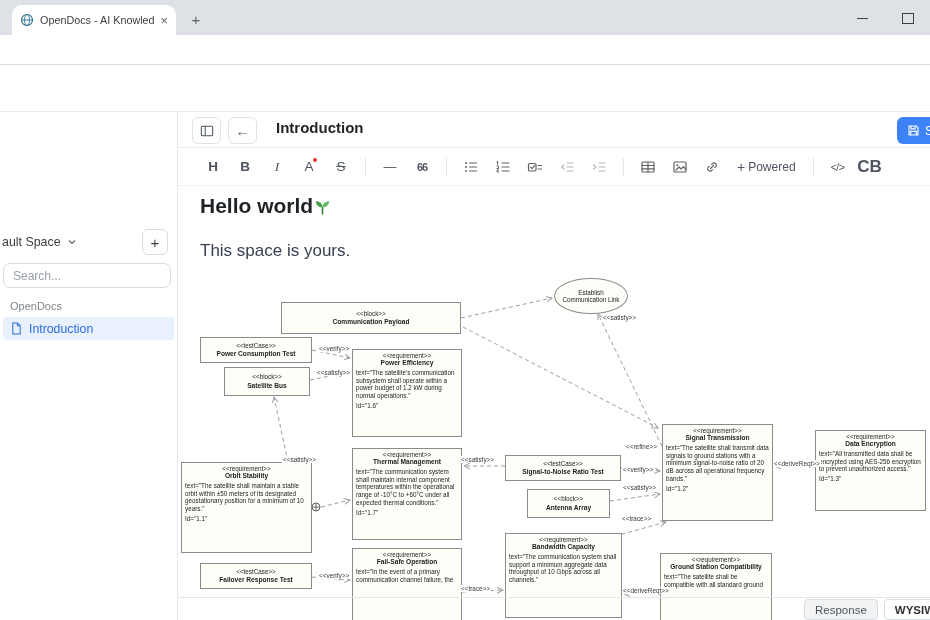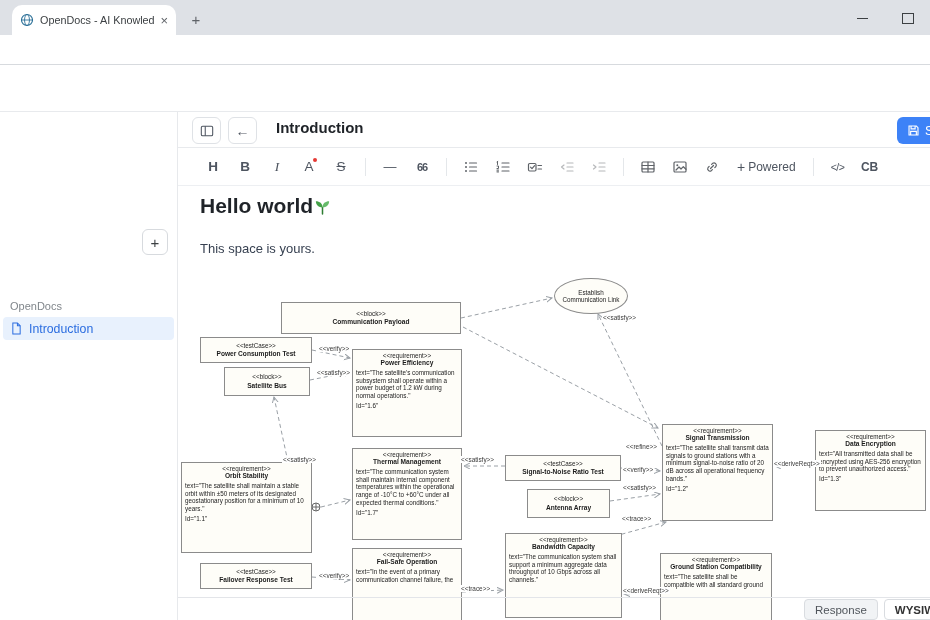--- a/index.html
+++ b/index.html
@@ -77,25 +77,25 @@
   .reddot{position:absolute;top:4px;right:5px;width:4px;height:4px;border-radius:50%;background:#e53935;}
   .g-heading{font-weight:bold;}
   .g-bold{font-weight:bold;}
   .g-italic{font-style:italic;font-family:"Liberation Serif",serif;}
   .g-strikethrough{text-decoration:line-through;}
   .g-blockquote{font-weight:bold;font-size:11px;letter-spacing:-1px;}
   .g-horizontal-rule{font-size:13px;}
   .g-insert{font-size:14px;}
   .tb-label{font-size:12px;color:#4e5560;}
   .g-code-block{font-size:10.5px;letter-spacing:-0.5px;}
-  .g-custom-block{font-size:12px;font-weight:600;}
+  .g-custom-block{font-size:17px;font-weight:600;}
 
   
   .h1{left:200px;top:194px;font-size:21px;font-weight:bold;color:#1f2328;display:flex;align-items:center;}
-  .para{left:200px;top:241px;font-size:13px;color:#374151;}
+  .para{left:200px;top:241px;font-size:17px;color:#374151;}
 
   
   .diagram{left:178px;top:270px;width:752px;height:350px;overflow:hidden;}
   .dnode{position:absolute;border:1px solid #8b8b8b;background:#fefdf8;box-sizing:border-box;
          color:#1c1c1c;z-index:1;overflow:hidden;}
   .dnode.ellipse{border-radius:50%;display:flex;align-items:center;justify-content:center;text-align:center;
                  font-size:6.3px;line-height:1.15;padding:3px;}
   .dnode.testCase,.dnode.block{display:flex;flex-direction:column;justify-content:center;gap:1px;}
   .stereo{font-size:6.3px;text-align:center;line-height:1.15;}
   .dnode.requirement .stereo{margin-top:2px;}
@@ -183,21 +183,30 @@
             <path d="M5.3 7.1l5.4-3M5.3 8.9l5.4 3"></path>
           </svg>
       </span>
       <span>Share</span>
     </div>
     <div class="abs btn moreapps-btn">More Apps</div>
     <div class="abs orange-avatar"></div>
   </div>
 
   <div class="abs sidebar">
+    <div class="abs space-row">
+      <span class="space-name">ault Space</span>
+      <span class="chev">
+        <svg width="10" height="10" viewBox="0 0 10 10" fill="none" stroke="#5f6368" stroke-width="1.2">
+            <path d="M2 3.5l3 3 3-3"></path>
+          </svg>
+      </span>
+    </div>
     <div class="abs plus-btn">+</div>
+    <input class="abs search" placeholder="Search..." style="">
     <div class="abs section-label">OpenDocs</div>
     <div class="abs nav-item">
       <span style="display:flex;">
         <svg width="11" height="13" viewBox="0 0 12 14" fill="none" stroke="#2b6de0" stroke-width="1.1">
             <path d="M2 1h5l3 3v9H2z"></path>
             <path d="M7 1v3h3"></path>
           </svg>
       </span>
       <span class="nav-item-label">Introduction</span>
     </div>

